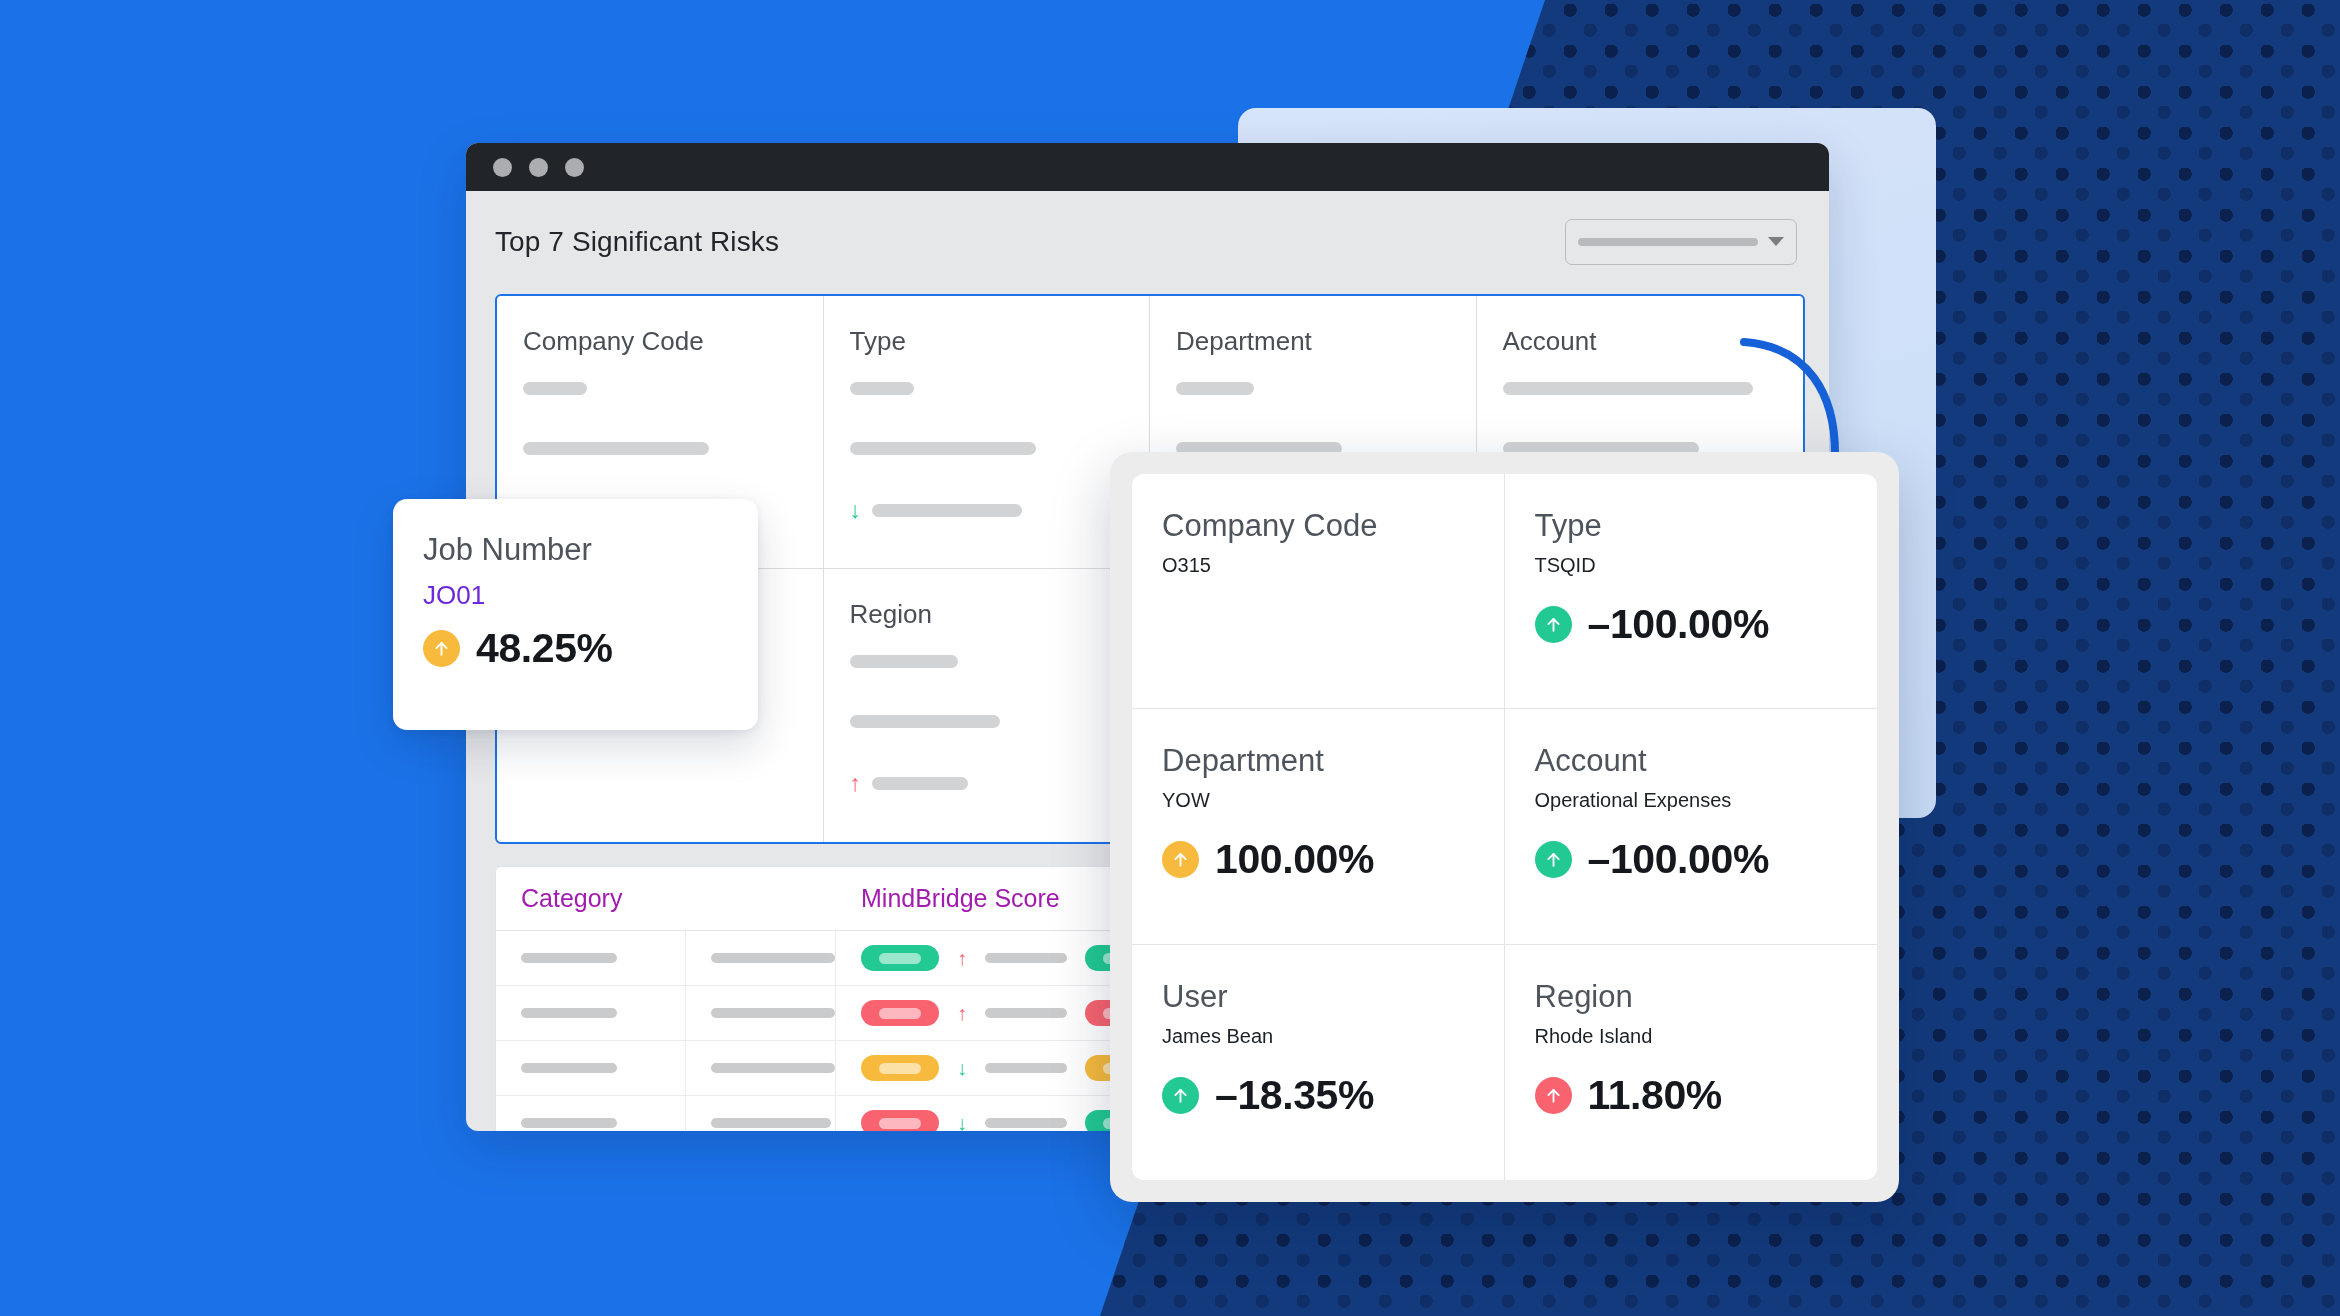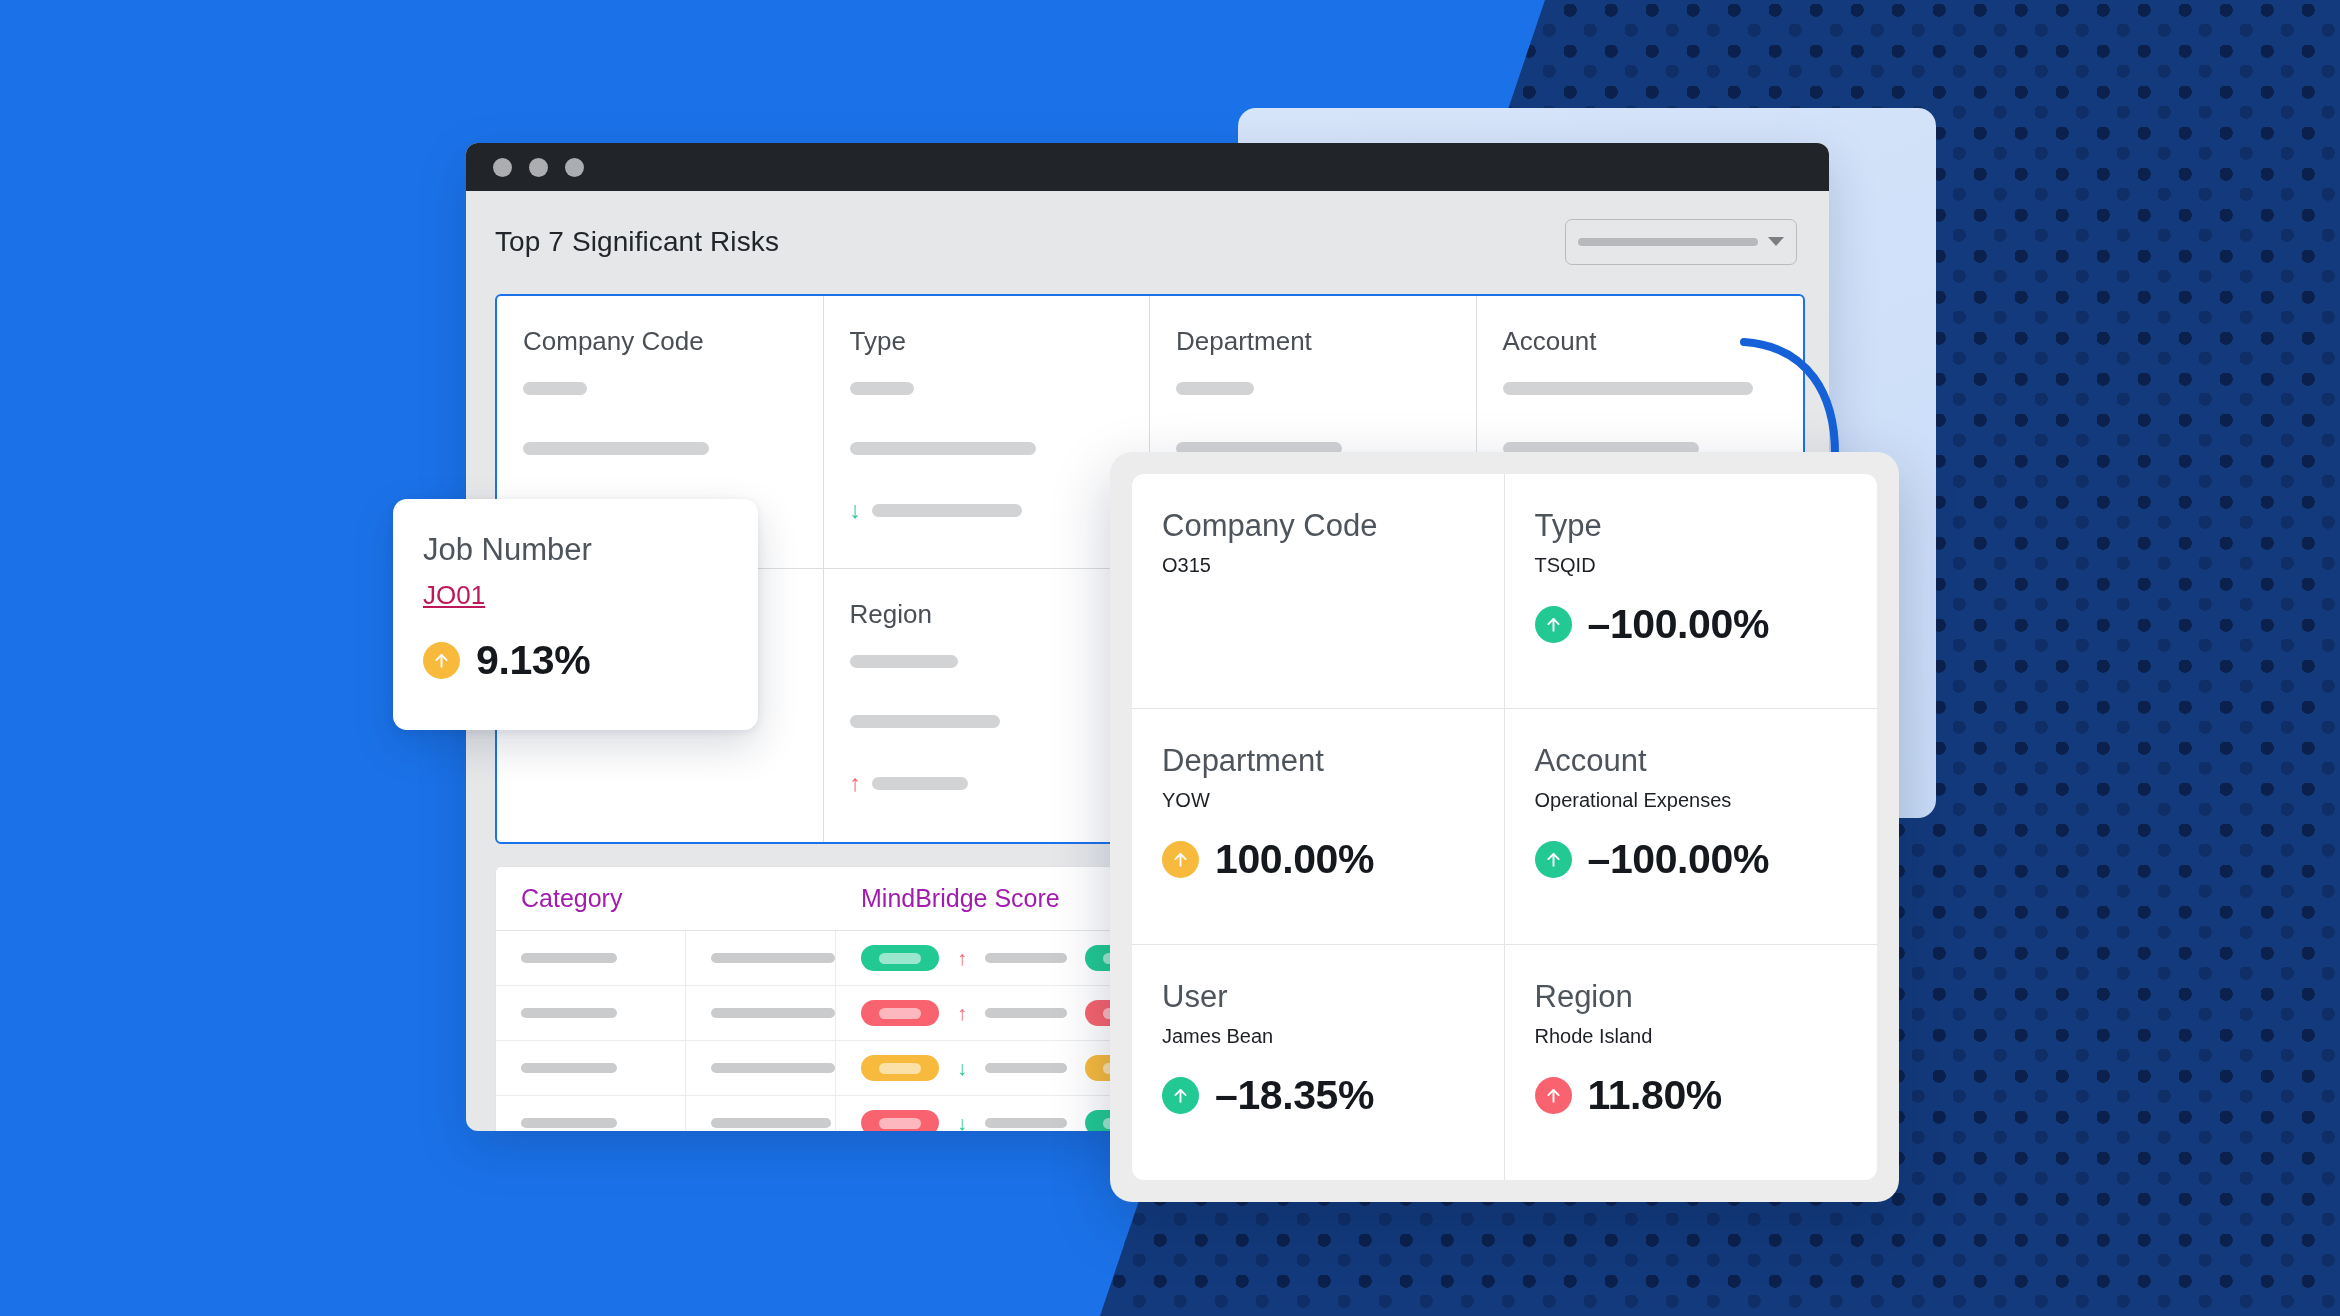--- a/index.html
+++ b/index.html
@@ -118,21 +118,21 @@
   .mini { height: 10px; border-radius: 5px; background: #CACBCD; }
 
   
   .job-card {
     position: absolute; left: 393px; top: 499px; width: 365px; height: 231px;
     background: #fff; border-radius: 14px;
     box-shadow: 0 16px 42px rgba(12,30,60,.16), 0 2px 8px rgba(12,30,60,.08);
     padding: 33px 30px 0 30px;
   }
   .job-label { font-size: 31px; color: #4E545B; margin-bottom: 12px; }
-  .job-val { font-size: 26px; color: #be185d; margin-bottom: 26px; text-decoration: underline; }
+  .job-val { font-size: 26px; color: #6d28d9; margin-bottom: 14px; }
   .pct-row { display: flex; align-items: center; gap: 16px; }
   .circ { width: 37px; height: 37px; border-radius: 50%; display: flex; align-items: center; justify-content: center; flex: none; }
   .circ.amber { background: #F7BA3C; }
   .circ.red   { background: #F8636F; }
   .circ.green { background: #22C993; }
   .circ svg { display: block; }
   .pct-val { font-size: 41px; font-weight: bold; color: #15191E; letter-spacing: -.4px; }
 
   
   .detail-wrap {
@@ -323,21 +323,21 @@
 <div class="job-card">
   <div class="job-label">Job Number</div>
   <div class="job-val">JO01</div>
   <div class="pct-row">
     <span class="circ amber">
       <svg width="19" height="19" viewBox="0 0 24 24" fill="none" stroke="#fff" stroke-width="2.4" stroke-linecap="round" stroke-linejoin="round">
           <line x1="12" y1="20" x2="12" y2="5"></line>
           <polyline points="5.5 11.5 12 5 18.5 11.5"></polyline>
         </svg>
     </span>
-    <span class="pct-val">9.13%</span>
+    <span class="pct-val">48.25%</span>
   </div>
 </div>
 
 <svg class="arrow-svg" viewBox="0 0 140 200">
   <path d="M4 12 C 62 16, 102 58, 94 146" stroke="#1661D8" stroke-width="8" fill="none" stroke-linecap="round"></path>
   <path d="M74 132 L94 160 L116 136" stroke="#1661D8" stroke-width="8" fill="none" stroke-linecap="round" stroke-linejoin="round"></path>
 </svg>
 
 <div class="detail-wrap">
   <div class="detail-card" id="detail-card">

